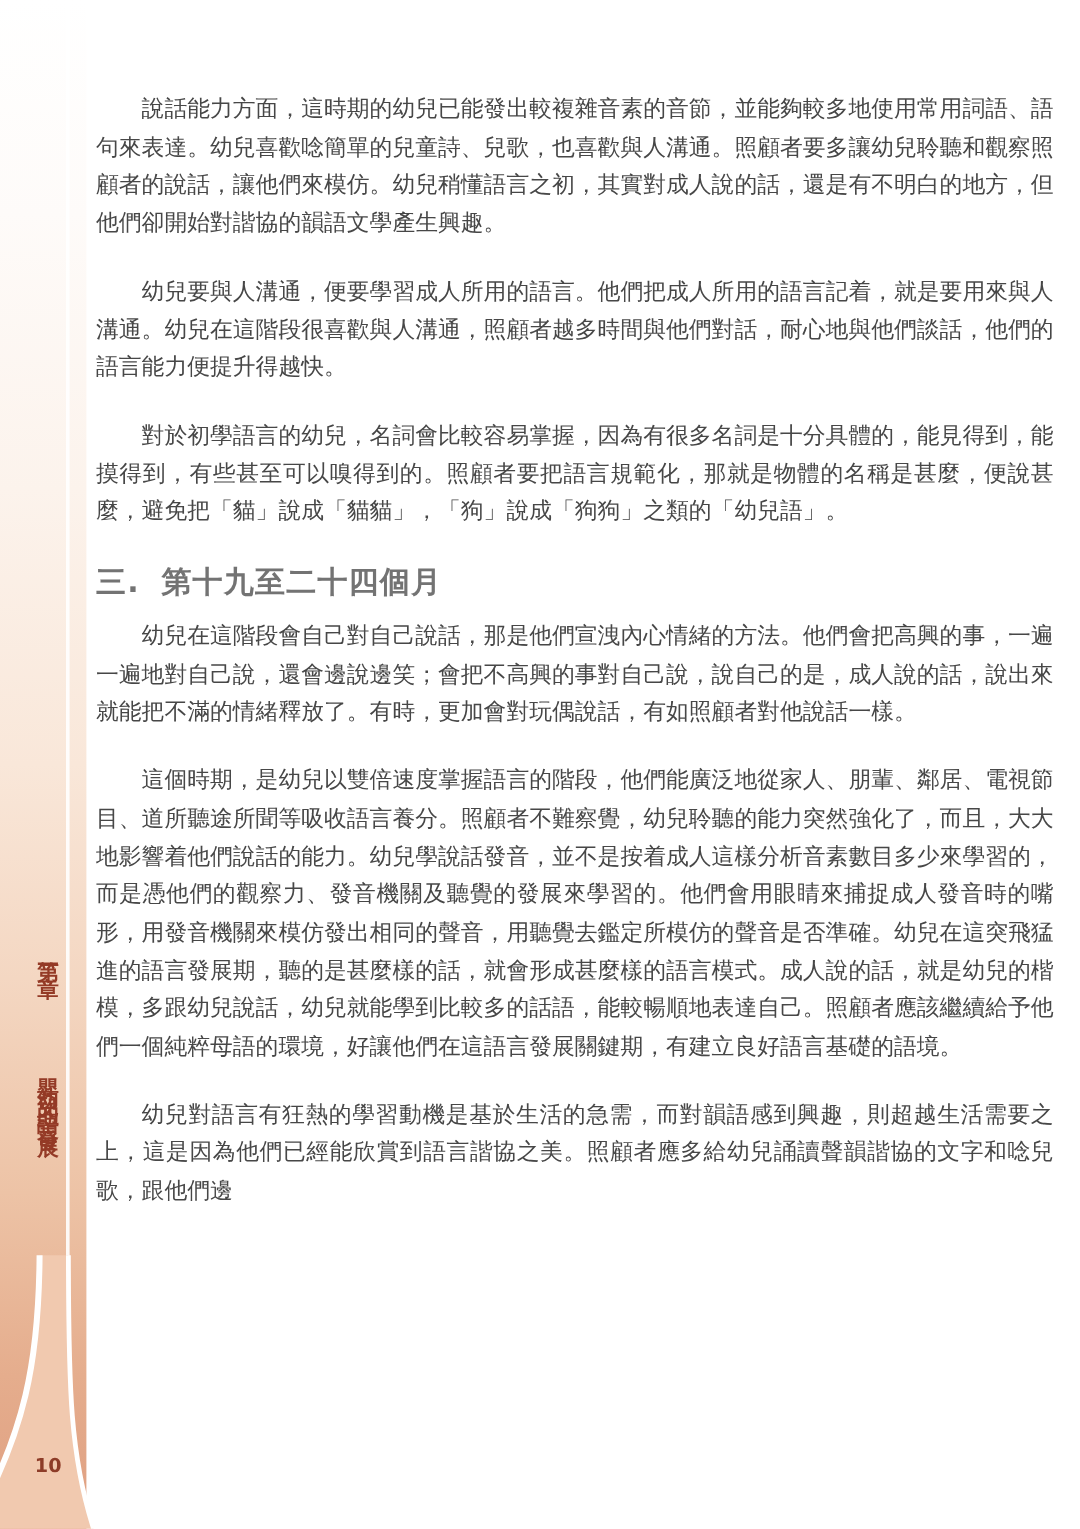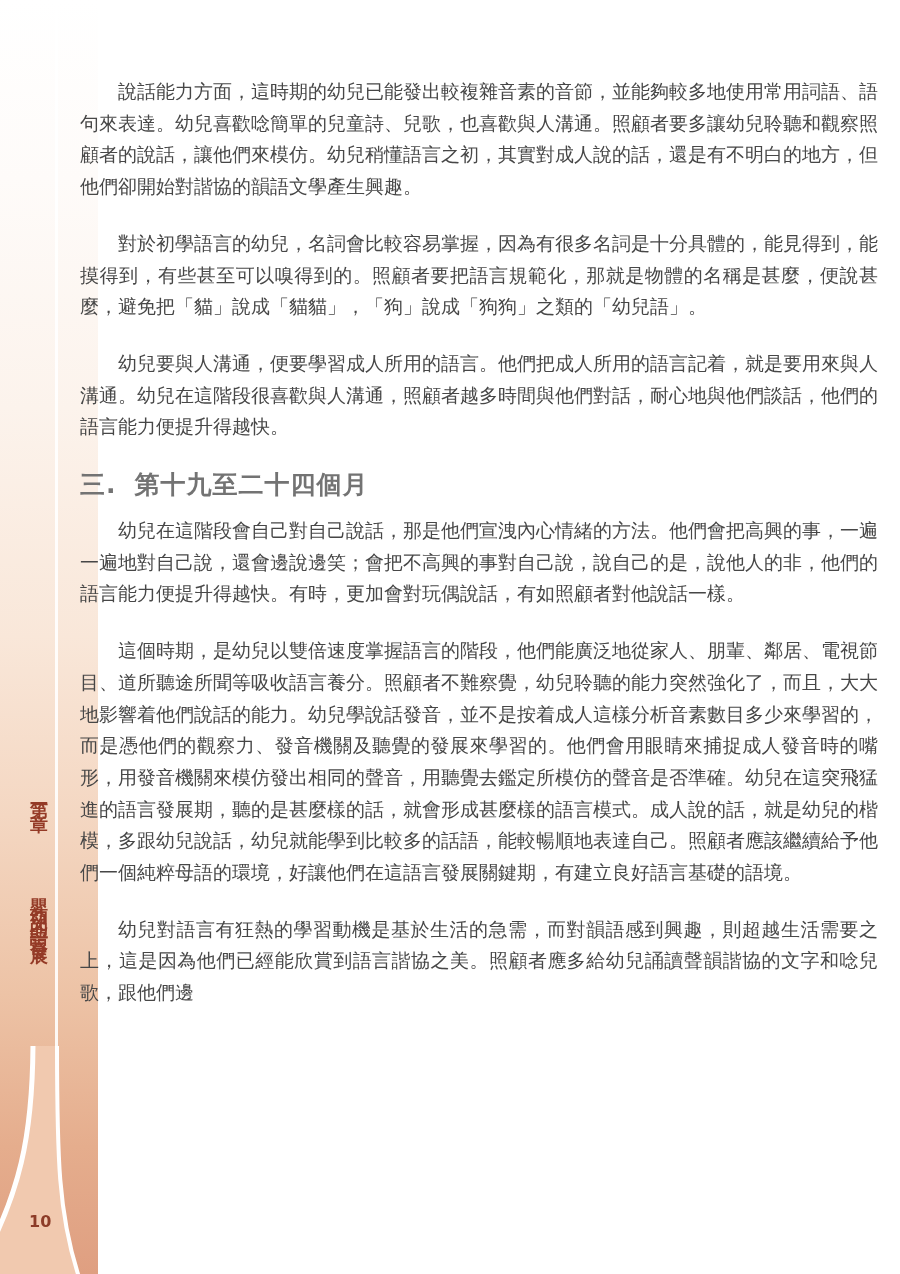--- a/index.html
+++ b/index.html
@@ -3,25 +3,24 @@
 <meta charset="utf-8">
 <style>
   html,body{margin:0;padding:0;}
   body{
     width:900px;height:1274px;position:relative;overflow:hidden;
     background:#ffffff;
     font-family:"DejaVu Sans","Liberation Sans",sans-serif;
   }
   
   .sidebar{
-    position:absolute;left:0;top:0;width:84px;height:1274px;
+    position:absolute;left:0;top:0;width:72px;height:1274px;
     background:linear-gradient(180deg,
       #ffffff 0%, #fefbf9 14%, #fcf3ec 32%, #f9e7d9 50%,
       #f4d7c2 64%, #edc3a6 78%, #e5ad8d 90%, #df9f81 100%);
-    padding-left:14px;
   }
   .sidebar-line{
     position:absolute;left:55px;top:0;width:3px;height:1049px;
     background:rgba(255,255,255,0.9);
   }
   .corner-deco{
     position:absolute;left:0;bottom:0;width:100px;height:228px;
   }
   .chapter-num,.chapter-name{
     position:absolute;left:24px;width:30px;
@@ -59,23 +58,23 @@
     <path d="M33,-6 C33,85 22,150 -28,234" fill="none" stroke="#ffffff" stroke-width="5"></path>
     <path d="M57,-6 C57,110 58,170 80,234" fill="none" stroke="#ffffff" stroke-width="4"></path>
   </svg>
   <div class="chapter-num">第一章</div>
   <div class="chapter-name">嬰幼兒的語言發展</div>
   <div class="page-number">10</div>
 </aside>
 
 <main class="content">
   <p>說話能力方面，這時期的幼兒已能發出較複雜音素的音節，並能夠較多地使用常用詞語、語句來表達。幼兒喜歡唸簡單的兒童詩、兒歌，也喜歡與人溝通。照顧者要多讓幼兒聆聽和觀察照顧者的說話，讓他們來模仿。幼兒稍懂語言之初，其實對成人說的話，還是有不明白的地方，但他們卻開始對諧協的韻語文學產生興趣。</p>
+  <p>幼兒要與人溝通，便要學習成人所用的語言。他們把成人所用的語言記着，就是要用來與人溝通。幼兒在這階段很喜歡與人溝通，照顧者越多時間與他們對話，耐心地與他們談話，他們的語言能力便提升得越快。</p>
   <p>對於初學語言的幼兒，名詞會比較容易掌握，因為有很多名詞是十分具體的，能見得到，能摸得到，有些甚至可以嗅得到的。照顧者要把語言規範化，那就是物體的名稱是甚麼，便說甚麼，避免把「貓」說成「貓貓」，「狗」說成「狗狗」之類的「幼兒語」。</p>
-  <p>幼兒要與人溝通，便要學習成人所用的語言。他們把成人所用的語言記着，就是要用來與人溝通。幼兒在這階段很喜歡與人溝通，照顧者越多時間與他們對話，耐心地與他們談話，他們的語言能力便提升得越快。</p>
 
   <h2 class="section-heading">
     <span class="sec-num">三.</span><span>第十九至二十四個月</span>
   </h2>
 
-  <p>幼兒在這階段會自己對自己說話，那是他們宣洩內心情緒的方法。他們會把高興的事，一遍一遍地對自己說，還會邊說邊笑；會把不高興的事對自己說，說自己的是，說他人的非，他們的語言能力便提升得越快。有時，更加會對玩偶說話，有如照顧者對他說話一樣。</p>
+  <p>幼兒在這階段會自己對自己說話，那是他們宣洩內心情緒的方法。他們會把高興的事，一遍一遍地對自己說，還會邊說邊笑；會把不高興的事對自己說，說自己的是，成人說的話，說出來就能把不滿的情緒釋放了。有時，更加會對玩偶說話，有如照顧者對他說話一樣。</p>
   <p>這個時期，是幼兒以雙倍速度掌握語言的階段，他們能廣泛地從家人、朋輩、鄰居、電視節目、道所聽途所聞等吸收語言養分。照顧者不難察覺，幼兒聆聽的能力突然強化了，而且，大大地影響着他們說話的能力。幼兒學說話發音，並不是按着成人這樣分析音素數目多少來學習的，而是憑他們的觀察力、發音機關及聽覺的發展來學習的。他們會用眼睛來捕捉成人發音時的嘴形，用發音機關來模仿發出相同的聲音，用聽覺去鑑定所模仿的聲音是否準確。幼兒在這突飛猛進的語言發展期，聽的是甚麼樣的話，就會形成甚麼樣的語言模式。成人說的話，就是幼兒的楷模，多跟幼兒說話，幼兒就能學到比較多的話語，能較暢順地表達自己。照顧者應該繼續給予他們一個純粹母語的環境，好讓他們在這語言發展關鍵期，有建立良好語言基礎的語境。</p>
   <p>幼兒對語言有狂熱的學習動機是基於生活的急需，而對韻語感到興趣，則超越生活需要之上，這是因為他們已經能欣賞到語言諧協之美。照顧者應多給幼兒誦讀聲韻諧協的文字和唸兒歌，跟他們邊</p>
 </main>
 
 </body></html>

